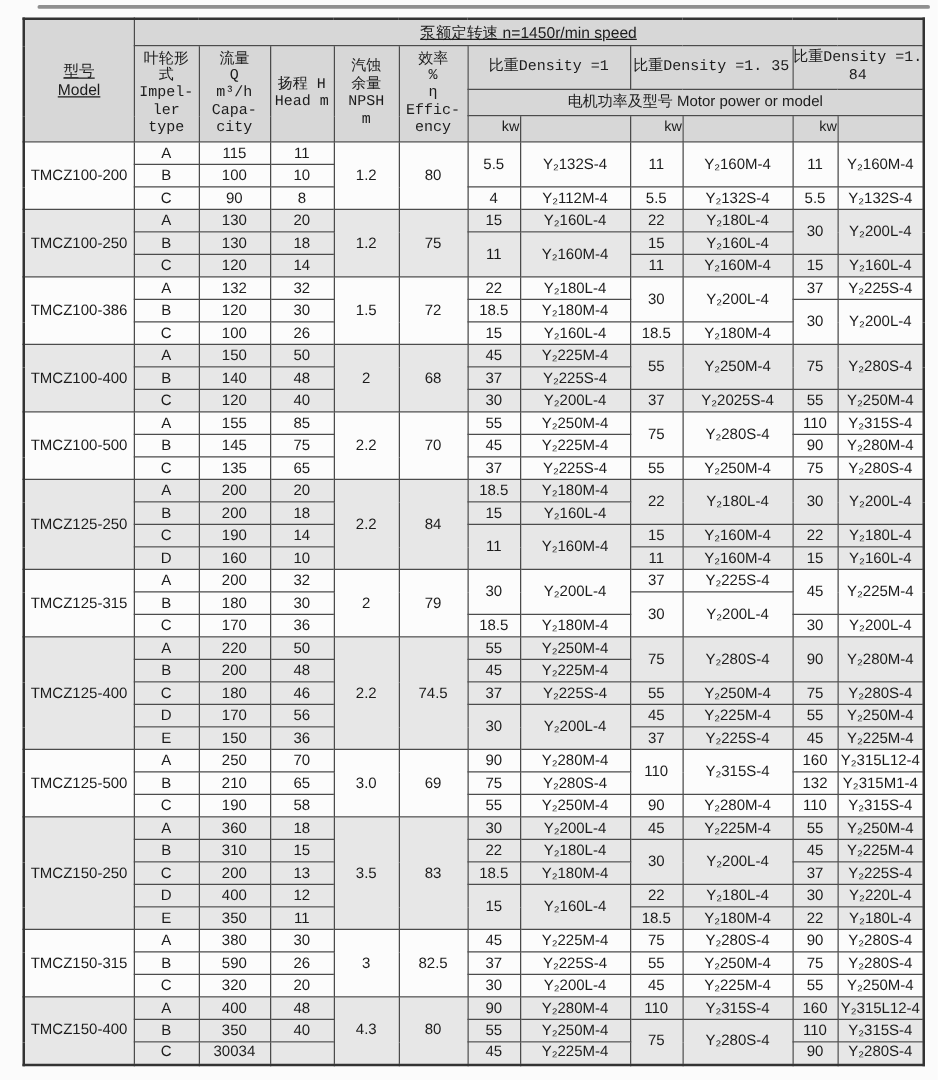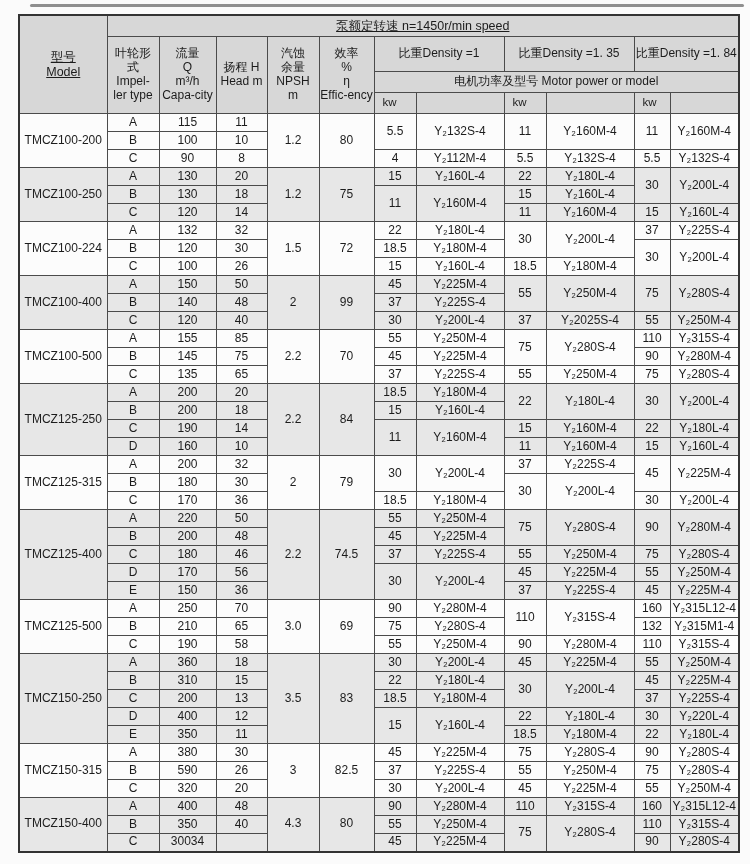--- a/index.html
+++ b/index.html
@@ -5,23 +5,23 @@
   html,body{margin:0;padding:0;background:#fbfbfb;width:750px;height:864px;overflow:hidden;
     font-family:"Liberation Sans","DejaVu Sans",sans-serif;color:#1c1c1c;}
   .top-rule{height:3px;background:#8f8f8f;margin:4px 6px 7px 30px;border-radius:2px;}
   table.spec{border-collapse:collapse;table-layout:fixed;width:722px;margin-left:18px;
     background:#fcfcfc;}
   table.spec td,table.spec th{border:1px solid #4b4b4b;padding:0;font-weight:normal;
     font-size:12px;line-height:1.15;text-align:center;vertical-align:middle;overflow:hidden;}
   table.spec{border:2px solid #333;}
   thead td{background:#d7d7d7;white-space:pre-line;}
   tr.hrow-speed td{height:20px;font-size:12.5px;text-decoration:underline;}
-  tr.hrow-density td{height:34px;}
+  tr.hrow-density td{height:34px;font-family:Liberation Mono, monospace;}
   tr.hrow-motor td{height:20px;}
-  tr.hrow-kw td{height:20px;text-align:left;padding-left:8px;font-size:11.5px;}
+  tr.hrow-kw td{height:20px;text-align:right;padding-left:8px;font-size:11.5px;}
   tbody tr{height:18px;}
   tbody tr.shaded td{background:#e7e7e7;}
   tbody tr.plain td{background:#fcfcfc;}
   td.model{font-size:12px;}
   td.capacity{text-align:center;}
   td.headv{text-align:left;padding-left:14px;}
   td.kw{text-align:left;padding-left:7px;}
   td.motor{text-align:left;padding-left:7px;}
 </style>
 </head>
@@ -142,21 +142,21 @@
       <tr class="shaded">
         <td>C</td>
         <td class="capacity">120</td>
         <td class="headv">14</td>
         <td class="kw">11</td>
         <td class="motor">Y₂160M-4</td>
         <td class="kw">15</td>
         <td class="motor">Y₂160L-4</td>
       </tr>
       <tr class="plain">
-        <td rowspan="3" class="model">TMCZ100-224</td>
+        <td rowspan="3" class="model">TMCZ100-386</td>
         <td>A</td>
         <td class="capacity">132</td>
         <td class="headv">32</td>
         <td rowspan="3">1.5</td>
         <td rowspan="3">72</td>
         <td class="kw">22</td>
         <td class="motor">Y₂180L-4</td>
         <td rowspan="2" class="kw">30</td>
         <td rowspan="2" class="motor">Y₂200L-4</td>
         <td class="kw">37</td>
@@ -179,21 +179,21 @@
         <td class="motor">Y₂160L-4</td>
         <td class="kw">18.5</td>
         <td class="motor">Y₂180M-4</td>
       </tr>
       <tr class="shaded">
         <td rowspan="3" class="model">TMCZ100-400</td>
         <td>A</td>
         <td class="capacity">150</td>
         <td class="headv">50</td>
         <td rowspan="3">2</td>
-        <td rowspan="3">99</td>
+        <td rowspan="3">68</td>
         <td class="kw">45</td>
         <td class="motor">Y₂225M-4</td>
         <td rowspan="2" class="kw">55</td>
         <td rowspan="2" class="motor">Y₂250M-4</td>
         <td rowspan="2" class="kw">75</td>
         <td rowspan="2" class="motor">Y₂280S-4</td>
       </tr>
       <tr class="shaded">
         <td>B</td>
         <td class="capacity">140</td>

